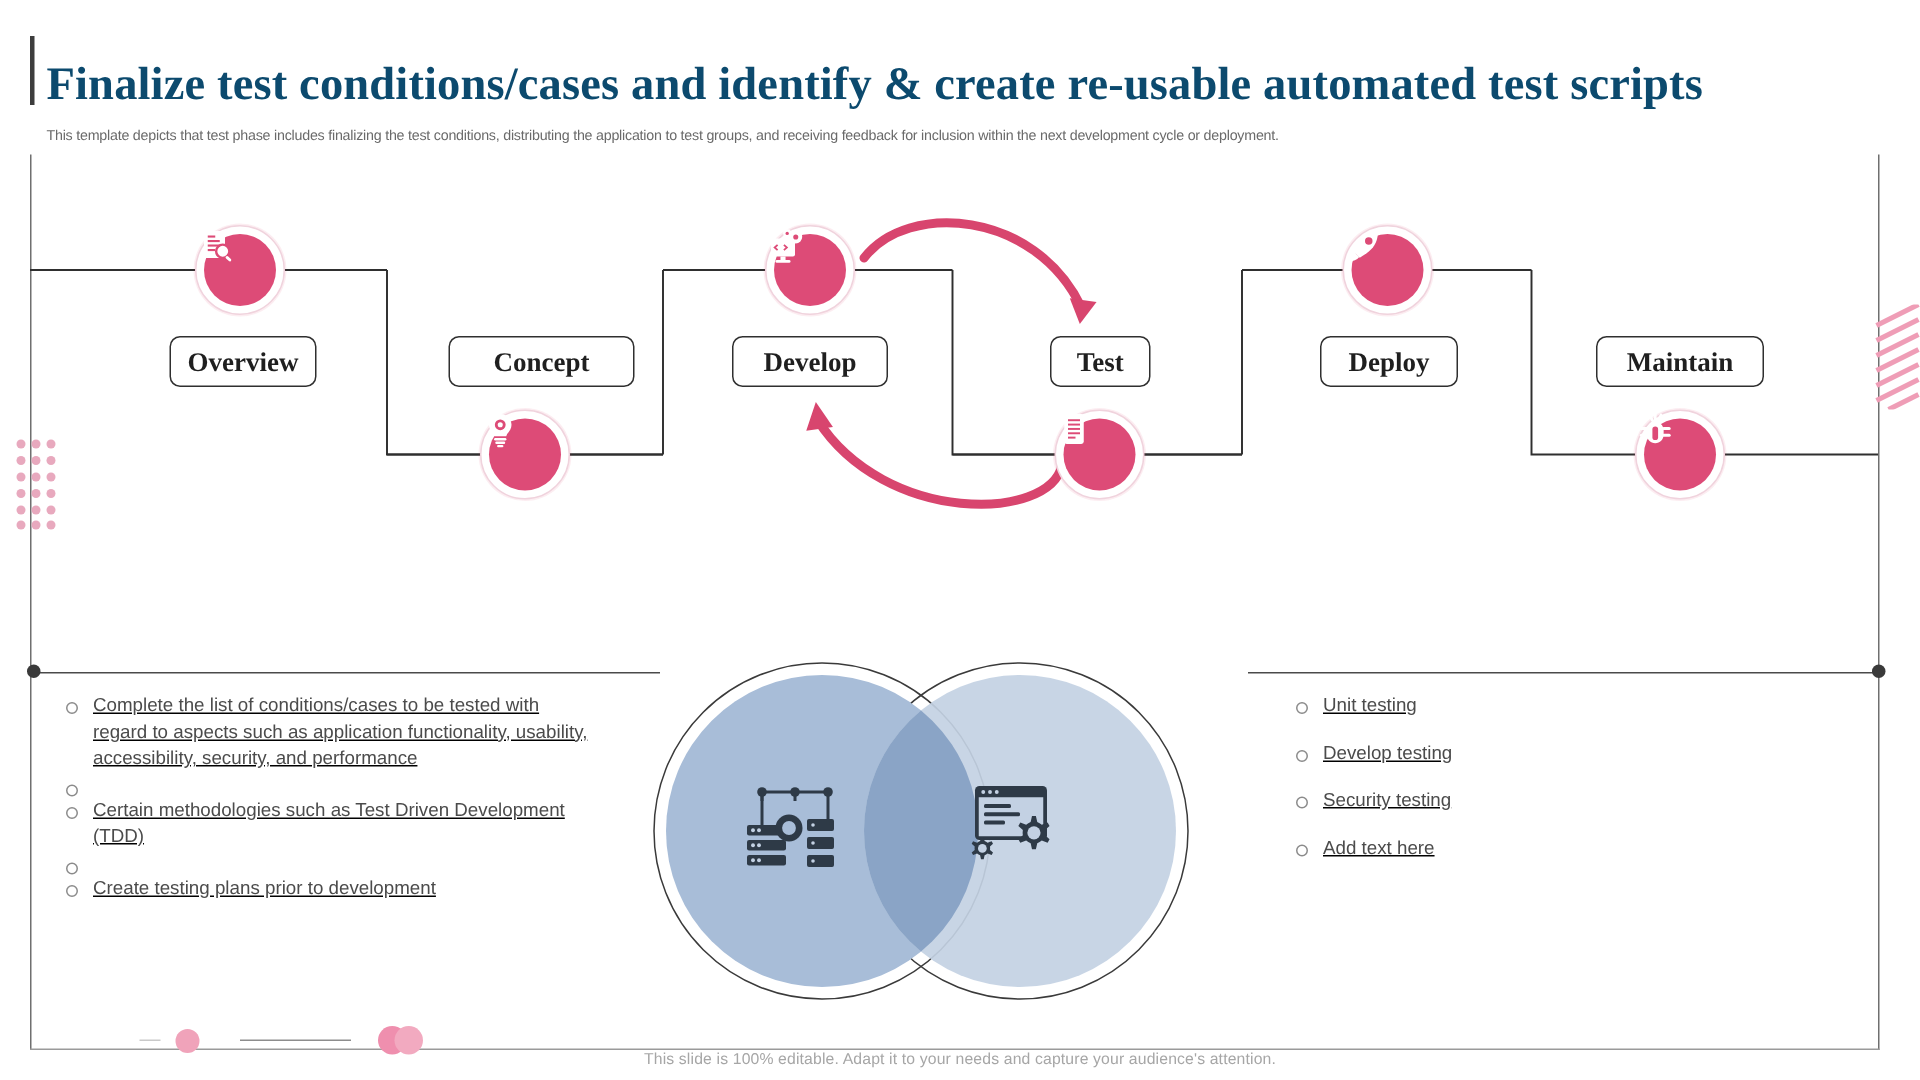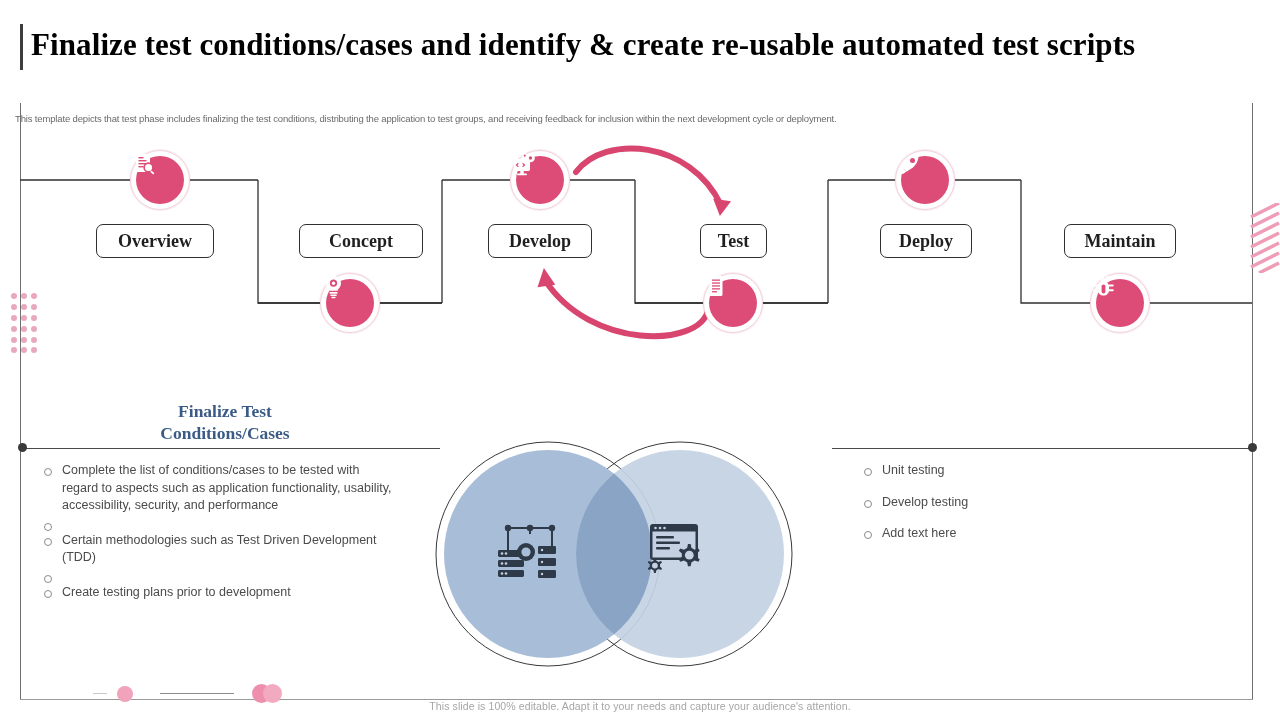--- a/index.html
+++ b/index.html
@@ -13,28 +13,28 @@
   .slide{position:absolute;inset:0;background:#fff;}
 
   
   .frame-v-left{position:absolute;left:20px;top:103px;width:1px;height:597px;background:#6f6f6f;}
   .frame-v-right{position:absolute;left:1252px;top:103px;width:1px;height:597px;background:#6f6f6f;}
   .frame-h-bottom{position:absolute;left:20px;top:699px;width:1233px;height:1px;background:#9a9a9a;}
 
   
   .title-rule{position:absolute;left:20px;top:24px;width:3px;height:46px;background:#3d3d3d;}
   .title{
-    position:absolute;left:31px;top:25px;width:1150px;
+    position:absolute;left:31px;top:36px;width:1150px;
     font-family:"Liberation Serif", serif;
-    font-size:31px;font-weight:700;color:#000000;
+    font-size:31px;font-weight:700;color:#0c4a6e;
     letter-spacing:.1px;line-height:40px;white-space:nowrap;
   }
   .subtitle{
-    position:absolute;left:15px;top:85px;width:1210px;
-    font-size:9.5px;color:#6a6a6a;letter-spacing:-.15px;white-space:nowrap;margin-top:28px;
+    position:absolute;left:31px;top:85px;width:1210px;
+    font-size:9.5px;color:#6a6a6a;letter-spacing:-.15px;white-space:nowrap;
   }
 
   
   .flow{position:absolute;left:0;top:110px;width:1280px;height:250px;}
   .flow svg{position:absolute;left:0;top:0;}
 
   .node-box{
     position:absolute;
     border:1.2px solid #2f2f2f;border-radius:7px;background:#fff;
     font-family:"Liberation Serif", serif;
@@ -60,21 +60,21 @@
   
   .col-head{
     position:absolute;
     font-family:"Liberation Serif", serif;
     font-size:17.5px;font-weight:700;color:#3b5b86;
     text-align:center;line-height:22px;
   }
   .hrule{position:absolute;height:1.4px;background:#4a4a4a;}
   .hdot{position:absolute;width:9px;height:9px;border-radius:50%;background:#3a3a3a;}
 
-  .bullets{position:absolute;}
+  .bullets{position:absolute;text-decoration:underline;}
   .bullet{display:flex;align-items:flex-start;margin-bottom:2px;}
   .bullet .mark{
     width:6px;height:6px;border:1.2px solid #8b8b8b;border-radius:50%;
     margin-right:10px;flex:0 0 auto;margin-top:6px;
   }
   .bullet .txt{font-size:12.5px;color:#4b4b4b;line-height:17.5px;}
   .bullet.empty{height:13px;}
   .bullet.empty .txt{height:0;}
 
   
@@ -132,21 +132,21 @@
         <path d="M576,62 C605,24 690,30 721,95" stroke="#d8456e" stroke-width="6" fill="none" stroke-linecap="round"></path>
         <path d="M721,106 l-9,-16 l18,0 z" fill="#d8456e" transform="rotate(8 721 98)"></path>
       </g>
 
       <g>
         <path d="M708,200 C700,238 590,240 545,170" stroke="#d8456e" stroke-width="6" fill="none" stroke-linecap="round"></path>
         <path d="M545,158 l9,18 l-18,0 z" fill="#d8456e" transform="rotate(-8 545 166)"></path>
       </g>
     </svg>
 
-    <div class="node-box" style="left:96px;top:114px;width:118px;text-align:right;">
+    <div class="node-box" style="left:113px;top:114px;width:98px;text-align:right;">
       <span>Overview</span>
     </div>
     <div class="node-box" style="left:299px;top:114px;width:124px;">
       <span>Concept</span>
     </div>
     <div class="node-box" style="left:488px;top:114px;width:104px;">
       <span>Develop</span>
     </div>
     <div class="node-box" style="left:700px;top:114px;width:67px;">
       <span>Test</span>
@@ -242,24 +242,20 @@
             <path d="M18.1 11.6 H21.8"></path>
               <path d="M18.1 16.2 H21.8"></path>
           </g>
           <rect x="10.6" y="10.4" width="3.8" height="9" rx="1.9" fill="#dd4b77"></rect>
         </svg>
       </div>
     </div>
 
   </div>
 
-  <div class="col-head" style="left:100px;top:400px;width:250px;">
-    <div>Finalize Test</div>
-    <div>Conditions/Cases</div>
-  </div>
   <div class="hrule" style="left:20px;top:448px;width:420px;"></div>
   <div class="hdot" style="left:18px;top:443px;"></div>
 
   <div class="bullets" style="left:44px;top:462px;width:350px;">
     <div class="bullet">
       <span class="mark"></span>
       <span class="txt">Complete the list of conditions/cases to be tested with regard to aspects such as application functionality, usability, accessibility, security, and performance</span>
     </div>
     <div class="bullet empty">
       <span class="mark"></span>
@@ -283,20 +279,24 @@
   <div class="hdot" style="left:1248px;top:443px;"></div>
 
   <div class="bullets" style="left:864px;top:462px;width:330px;">
     <div class="bullet" style="margin-bottom:14px;">
       <span class="mark"></span>
       <span class="txt">Unit testing</span>
     </div>
     <div class="bullet" style="margin-bottom:14px;">
       <span class="mark"></span>
       <span class="txt">Develop testing</span>
+    </div>
+    <div class="bullet" style="margin-bottom:14px;">
+      <span class="mark"></span>
+      <span class="txt">Security testing</span>
     </div>
     <div class="bullet">
       <span class="mark"></span>
       <span class="txt">Add text here</span>
     </div>
   </div>
 
   <div class="venn">
     <svg width="400" height="240" viewBox="0 0 400 240">
       <circle cx="130" cy="120" r="112" fill="none" stroke="#3a3a3a" stroke-width="1"></circle>

